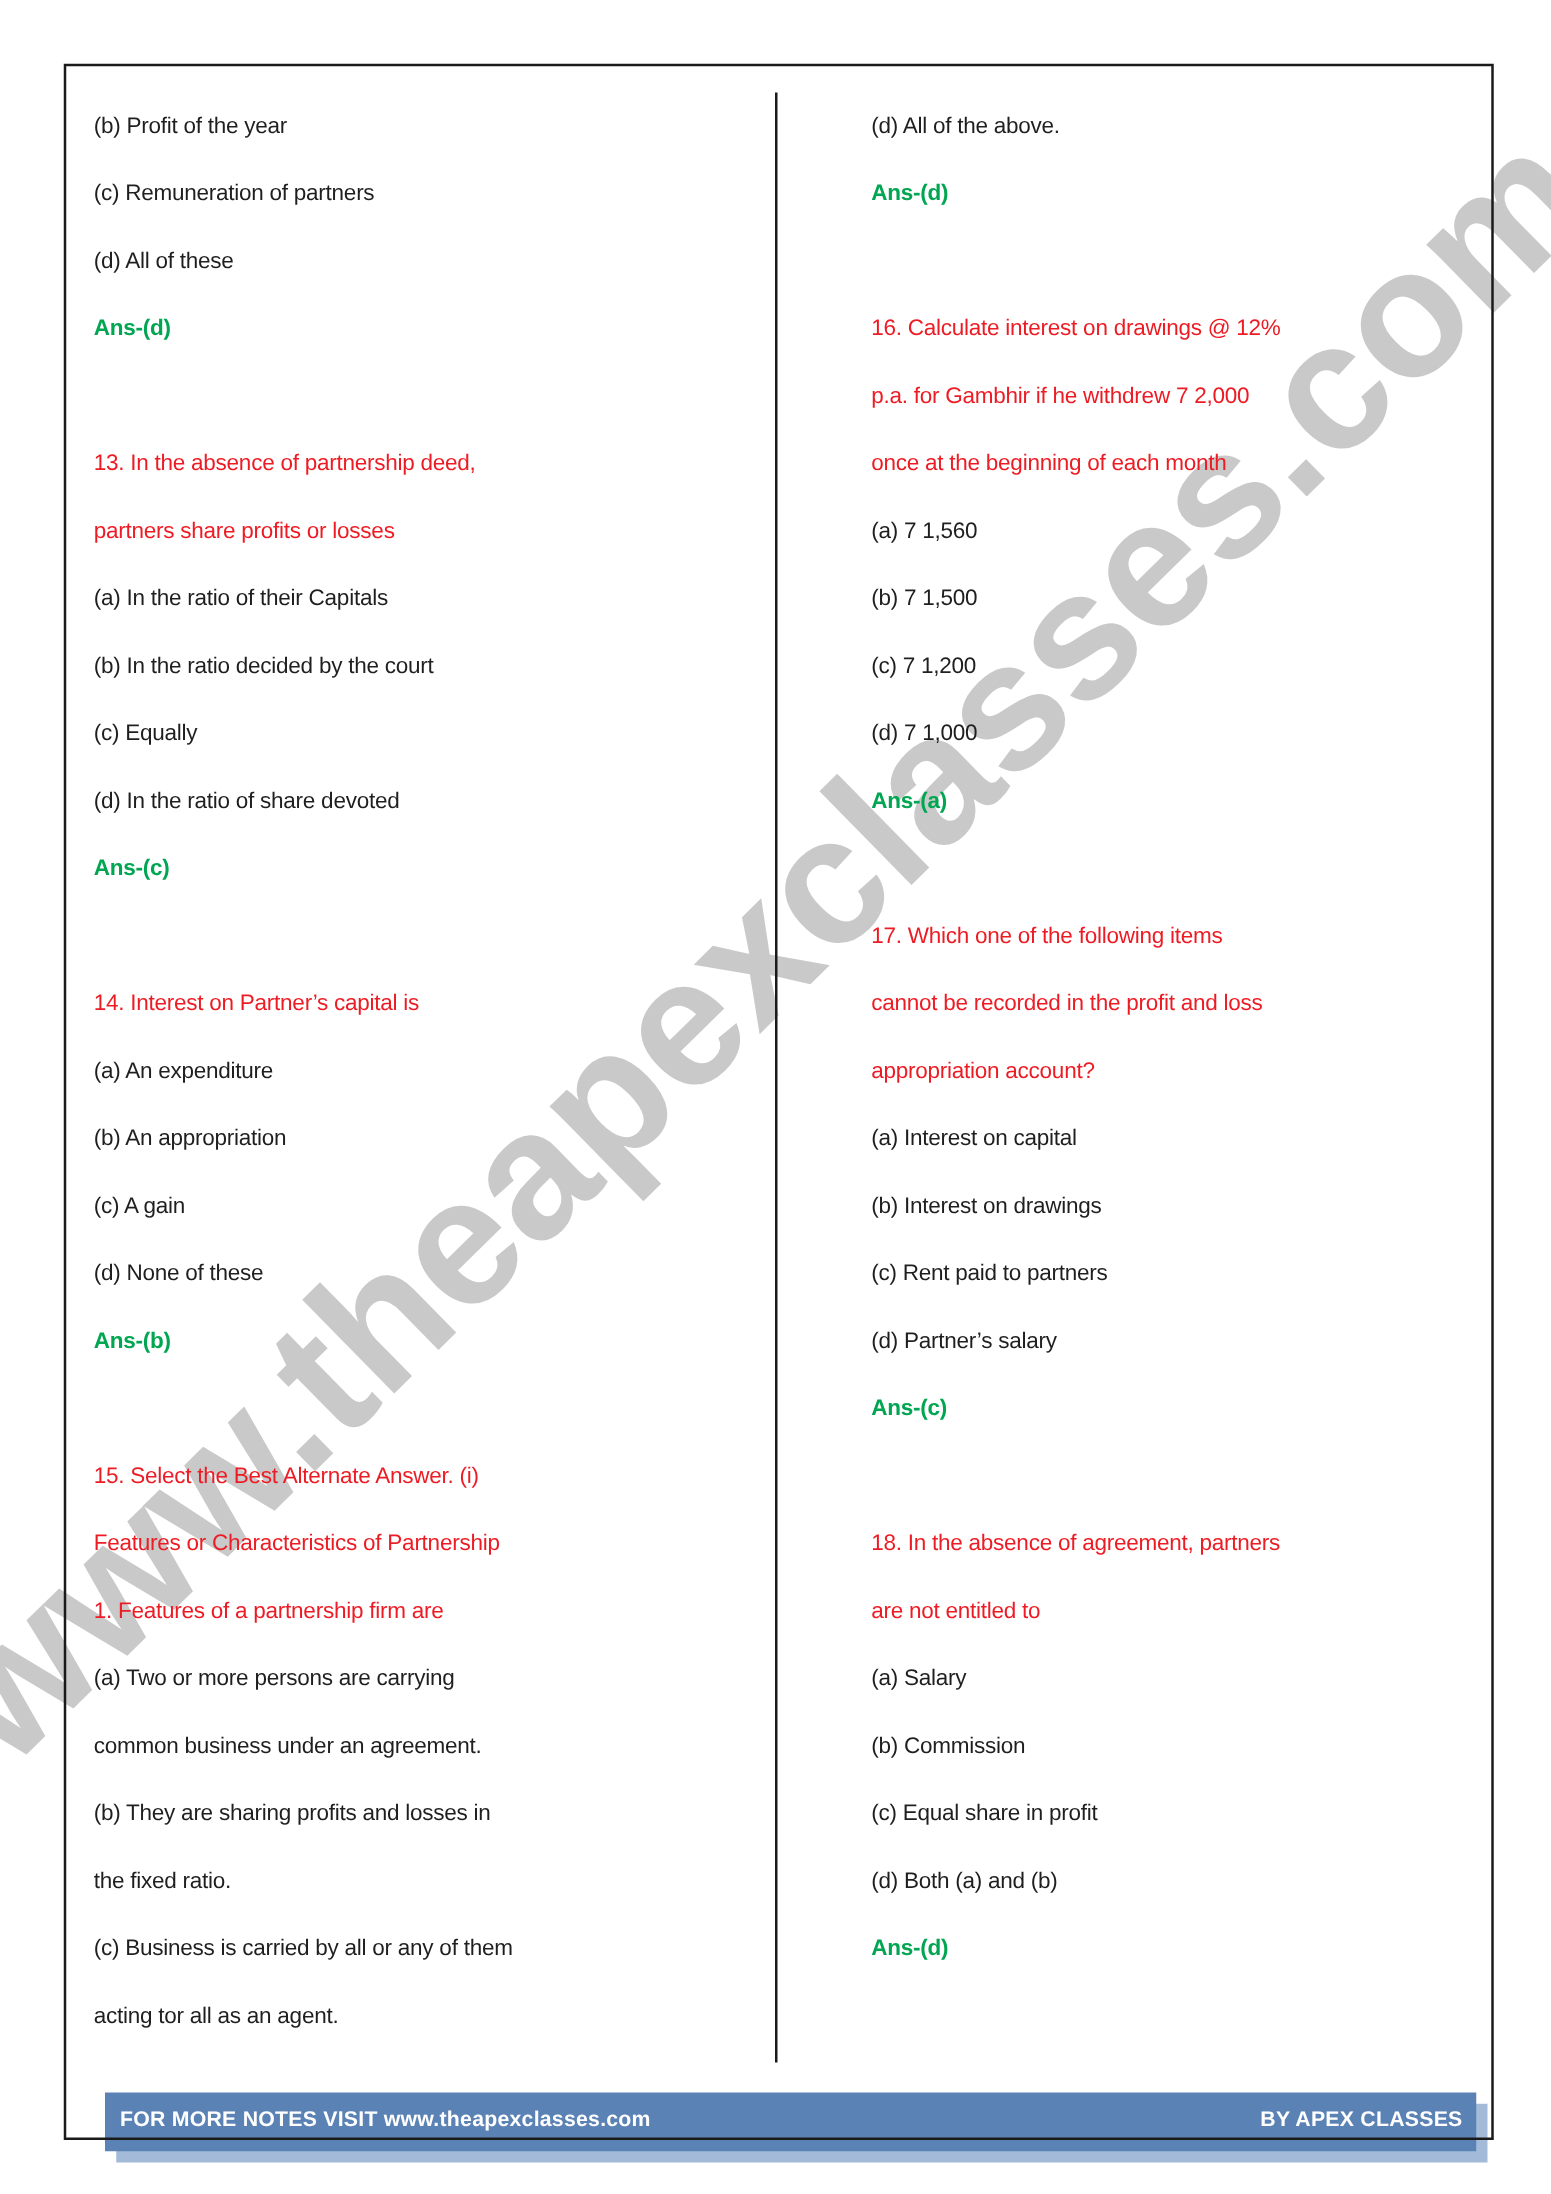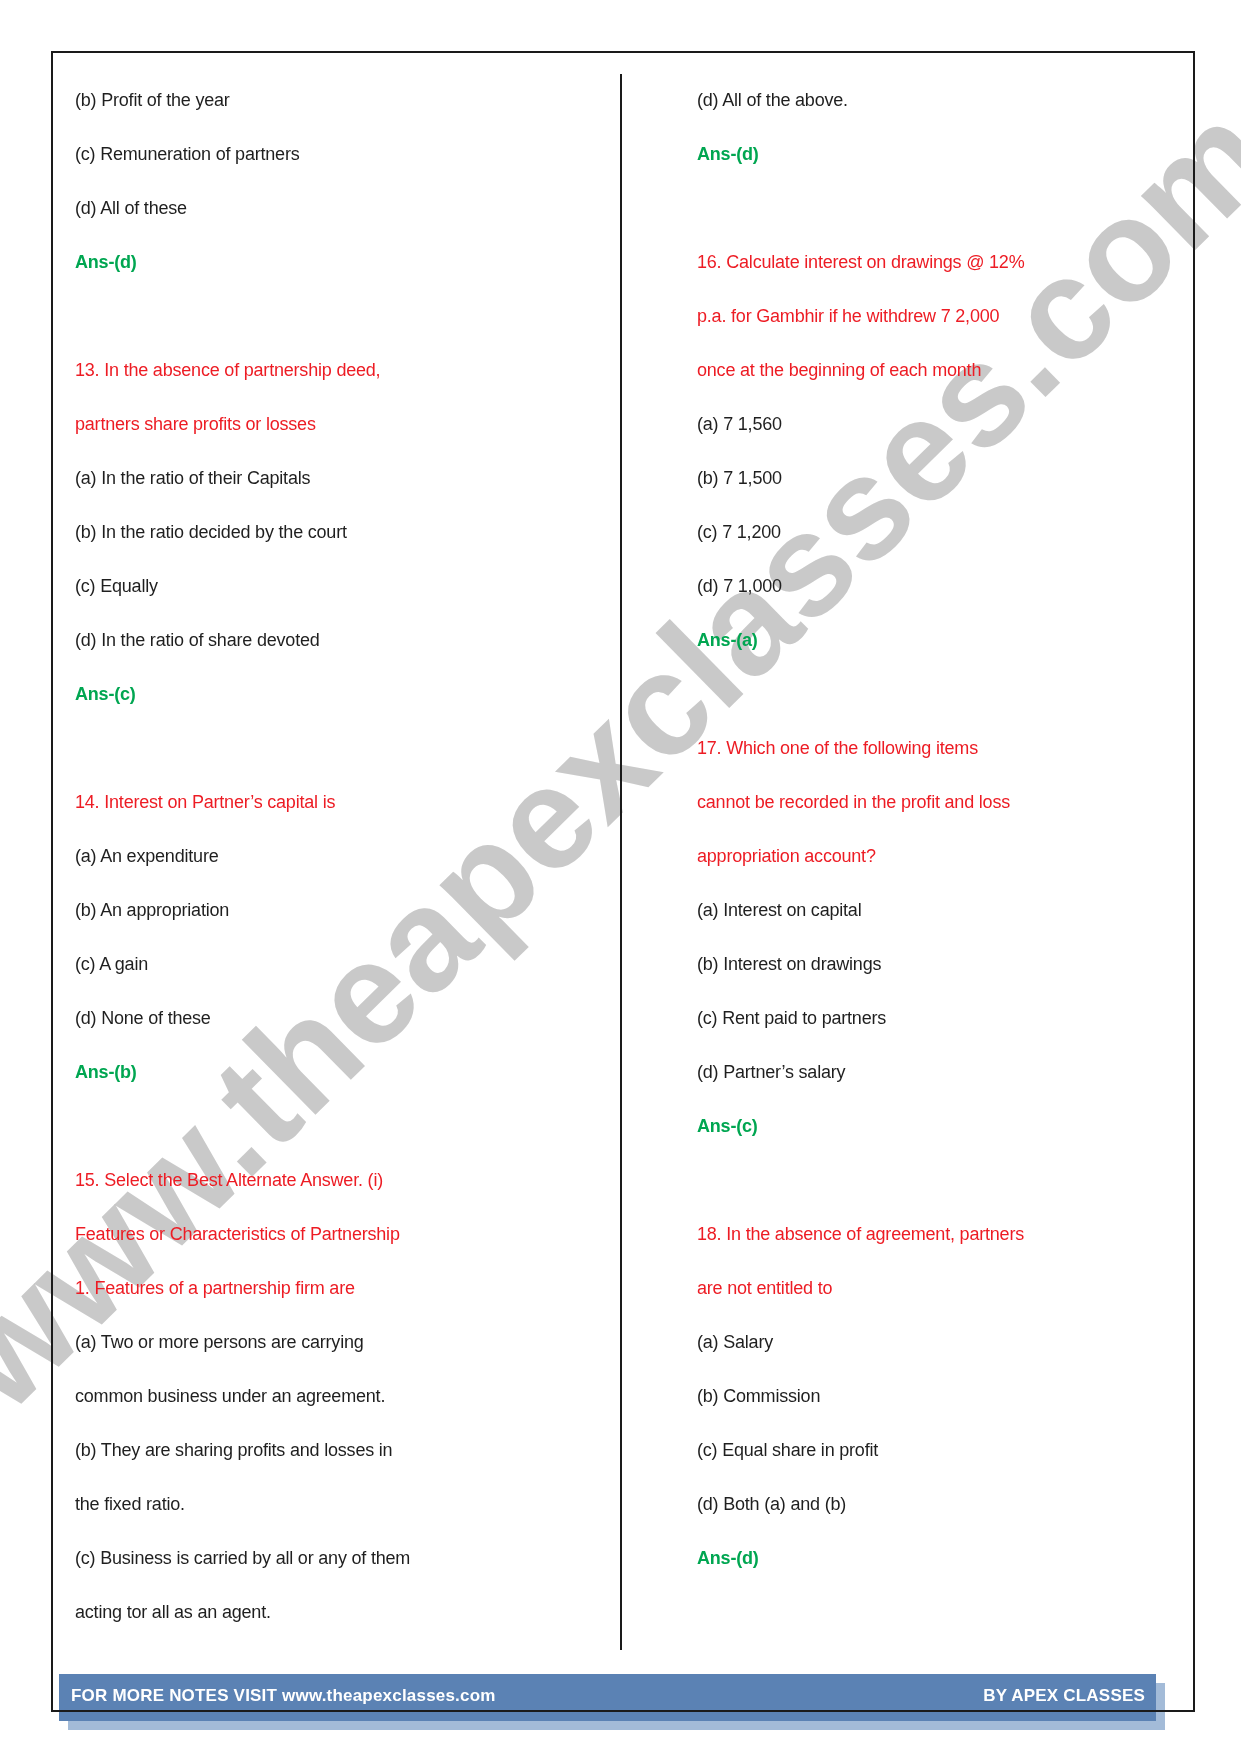--- a/index.html
+++ b/index.html
@@ -75,21 +75,21 @@
     white-space:nowrap;
   }
   .line.option{color:var(--ink);}
   .line.question{color:var(--red);}
   .line.answer{color:var(--green);font-weight:700;}
   .line.blank{}
 
   
   .footer-bar{
     position:absolute;
-    left:59px;top:1674px;
+    left:84px;top:1674px;
     width:1097px;height:47px;
     background:var(--bar);
     box-shadow:9px 9px 0 var(--bar-shadow);
     z-index:4;
     display:flex;
     align-items:center;
     justify-content:space-between;
     padding:0 11px 4px 12px;
     color:#ffffff;
     font-weight:700;

